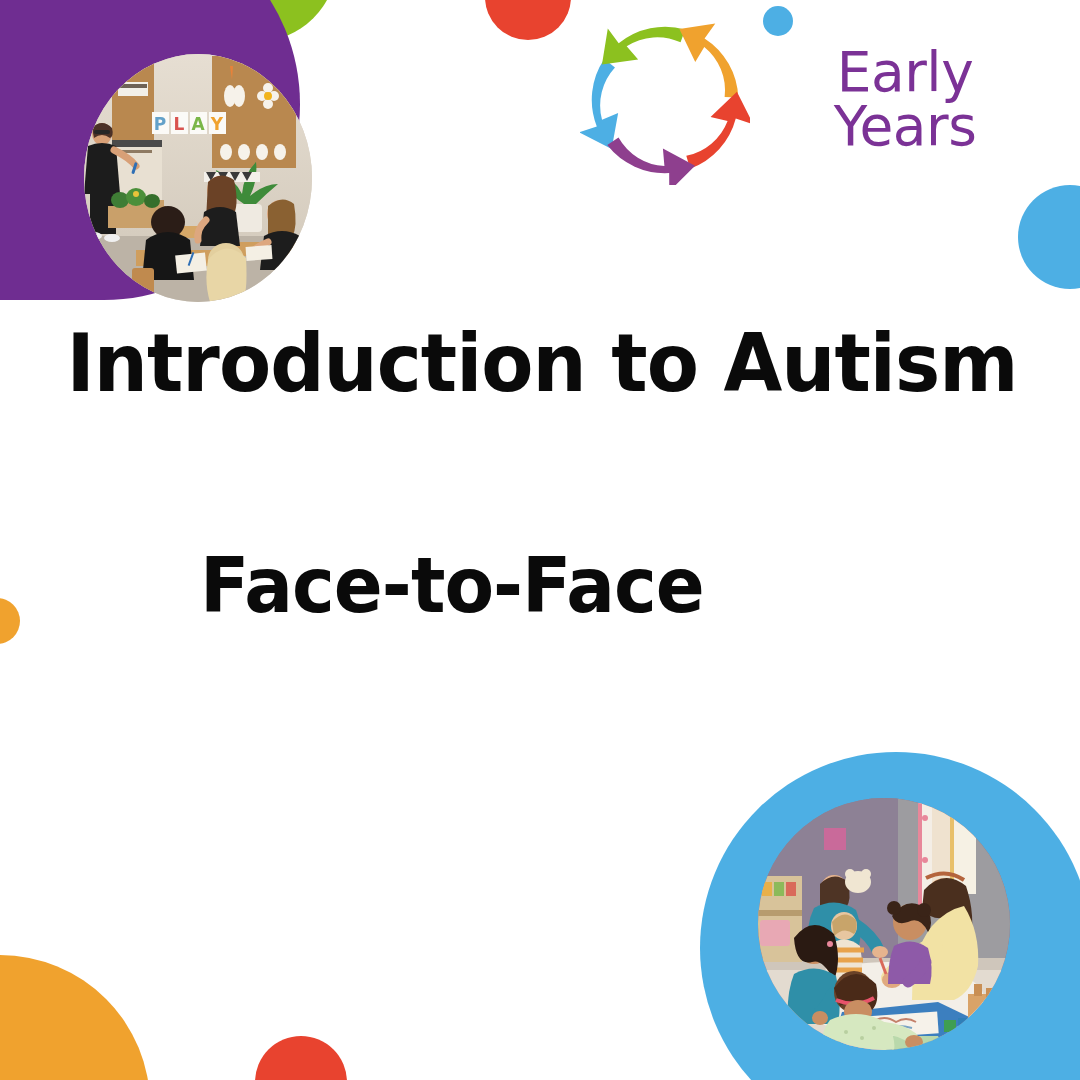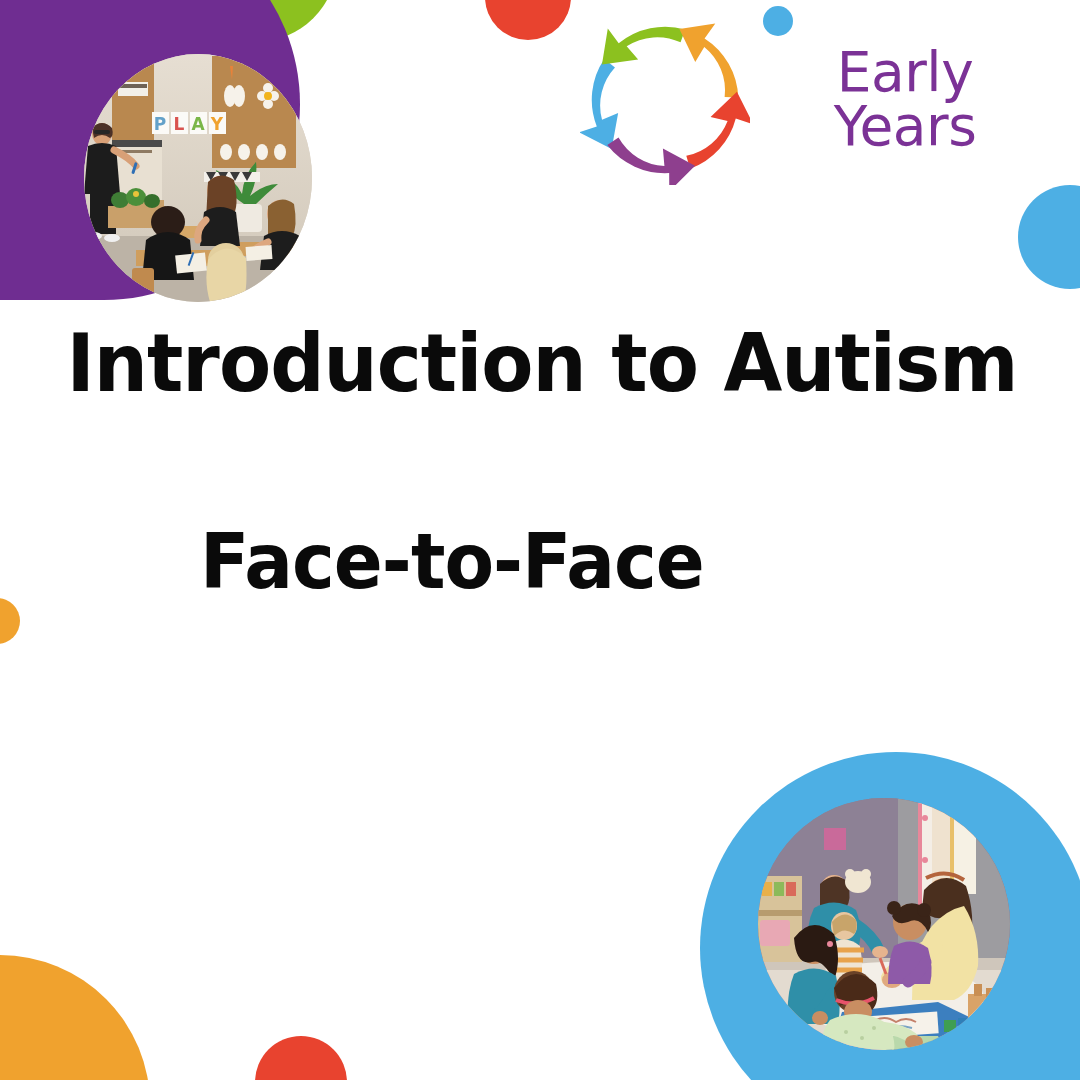--- a/index.html
+++ b/index.html
@@ -151,21 +151,21 @@
     font-size: 80px;
     line-height: 1.0;
     letter-spacing: -1px;
     color: #0a0a0a;
     margin: 0;
     transform: scaleX(0.95);
   }
   .subtitle-wrap {
     position: absolute;
     left: 0;
-    top: 524px;
+    top: 548px;
     width: 904px;
     text-align: center;
   }
   .title-sub {
     font-family: "DejaVu Sans", sans-serif;
     font-weight: bold;
     font-size: 76px;
     line-height: 1.0;
     letter-spacing: -1px;
     color: #0a0a0a;

